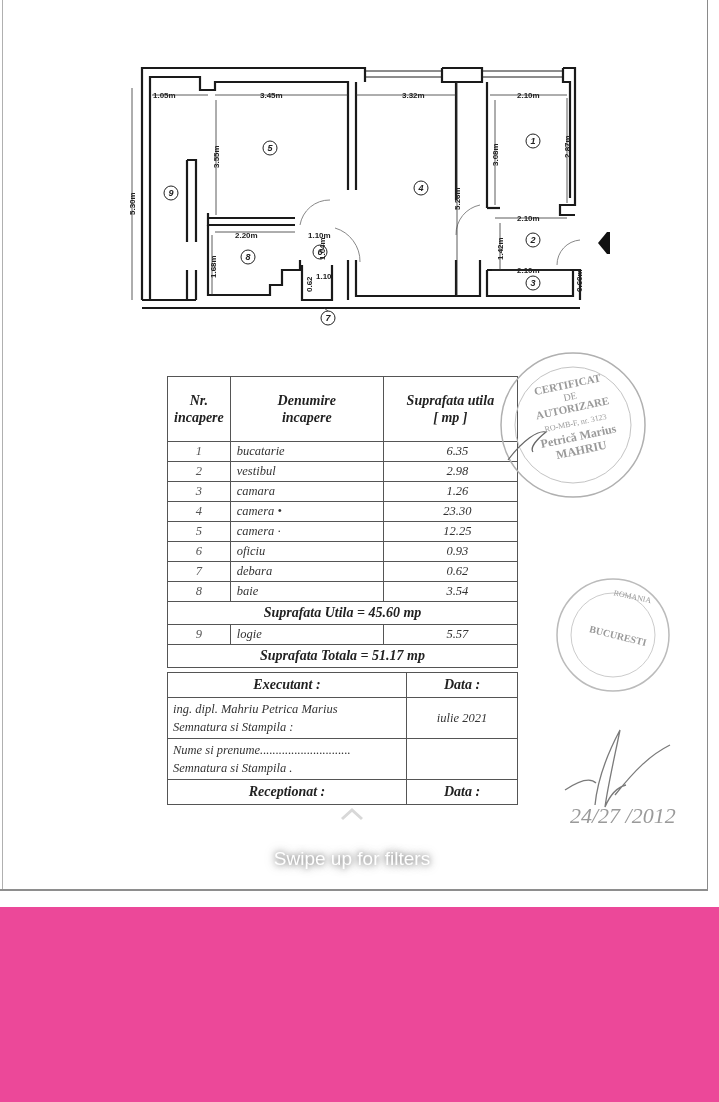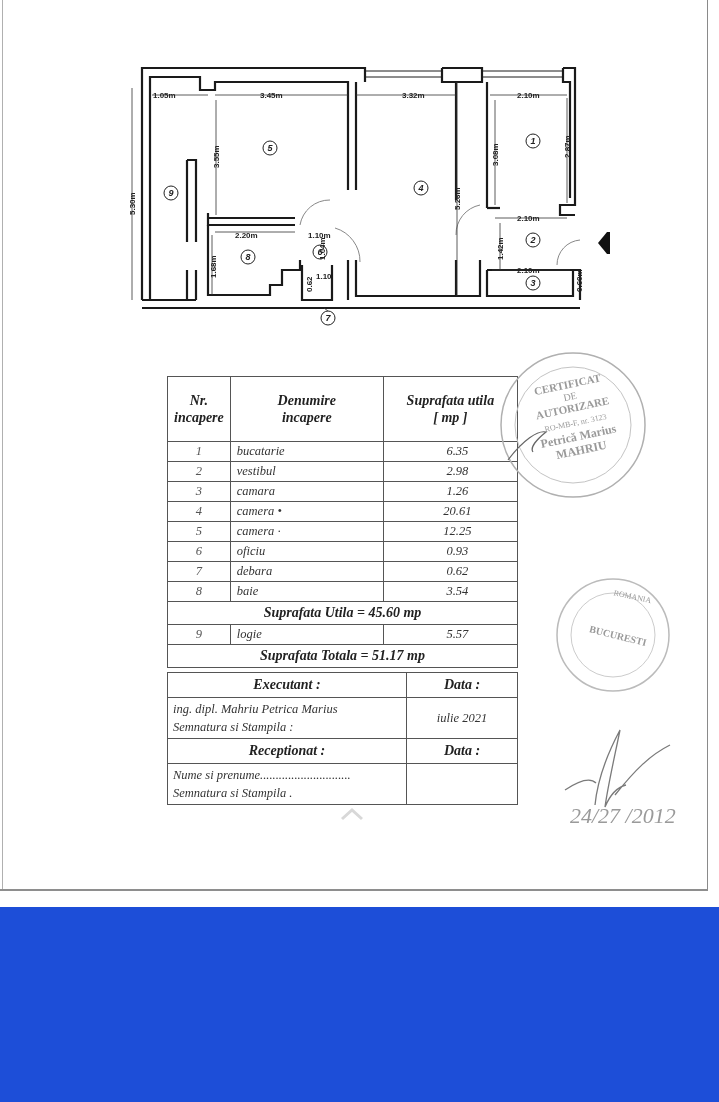--- a/index.html
+++ b/index.html
@@ -1,20 +1,20 @@
 <!DOCTYPE html>
 <html><head>
 <meta charset="utf-8">
 <style>
   html, body { margin: 0; padding: 0; }
   body {
     width: 719px; height: 1102px; background: #000; position: relative; overflow: hidden;
     font-family: "Liberation Serif", serif;
   }
-  .viewer { position: absolute; left: 0; top: 0; width: 719px; height: 1102px; background: #1d4ed8; }
+  .viewer { position: absolute; left: 0; top: 0; width: 719px; height: 1102px; background: #ec4899; }
   .page {
     position: absolute; left: 0; top: 0; width: 719px; height: 907px; background: #fff;
   }
   .page-edge-right { position: absolute; left: 707px; top: 0; width: 1px; height: 890px; background: #8a8a8a; }
   .page-edge-left { position: absolute; left: 2px; top: 0; width: 1px; height: 890px; background: #b0b0b0; }
   .page-edge-bottom { position: absolute; left: 0; top: 889px; width: 708px; height: 2px; background: #8e8e8e; }
 
   .plan { position: absolute; left: 120px; top: 60px; width: 520px; height: 280px; }
   .plan svg { width: 520px; height: 280px; display: block; }
   .plan text { font-family: "Liberation Sans", sans-serif; font-weight: bold; fill: #222; }
@@ -191,21 +191,21 @@
             <td class="val">2.98</td>
           </tr>
       <tr>
             <td class="nr">3</td>
             <td class="name">camara</td>
             <td class="val">1.26</td>
           </tr>
       <tr>
             <td class="nr">4</td>
             <td class="name">camera •</td>
-            <td class="val">20.61</td>
+            <td class="val">23.30</td>
           </tr>
       <tr>
             <td class="nr">5</td>
             <td class="name">camera ·</td>
             <td class="val">12.25</td>
           </tr>
       <tr>
             <td class="nr">6</td>
             <td class="name">oficiu</td>
             <td class="val">0.93</td>
@@ -238,26 +238,26 @@
       <tbody>
           <tr>
         <td class="head">Executant :</td>
         <td class="head date">Data :</td>
       </tr>
       <tr>
         <td class="body"><span>ing. dipl. Mahriu Petrica Marius</span><br><span>Semnatura si Stampila :</span></td>
         <td class="body date">iulie 2021</td>
       </tr>
       <tr>
+        <td class="body"><span>Nume si prenume.............................</span><br><span>Semnatura si Stampila .</span></td>
+        <td class="body date"></td>
+      </tr>
+      <tr>
         <td class="head">Receptionat :</td>
         <td class="head date">Data :</td>
-      </tr>
-      <tr>
-        <td class="body"><span>Nume si prenume.............................</span><br><span>Semnatura si Stampila .</span></td>
-        <td class="body date"></td>
       </tr>
     </tbody>
       </table>
 
     <div class="stamp" style="left:488px; top:340px; width:165px; height:170px;">
       <svg width="165" height="170" viewBox="0 0 165 170">
         <circle cx="85" cy="85" r="72" fill="none" stroke="#b0b0b0" stroke-width="1.5"></circle>
         <circle cx="85" cy="85" r="58" fill="none" stroke="#c4c4c4" stroke-width="1"></circle>
         <g text-anchor="middle" transform="rotate(-12 85 85)">
           <text x="88" y="48" font-size="11" font-weight="bold">CERTIFICAT</text>
@@ -287,13 +287,14 @@
       </svg>
     </div>
   </div>
 
   <div class="chevron-up">
     <svg width="26" height="16" viewBox="0 0 26 16">
       <polyline points="3,13 13,4 23,13" fill="none" stroke="#d8d8d8" stroke-width="3"></polyline>
     </svg>
   </div>
 
+  <div class="swipe-hint">Swipe up for filters</div>
 </div>
 
 </body></html>

